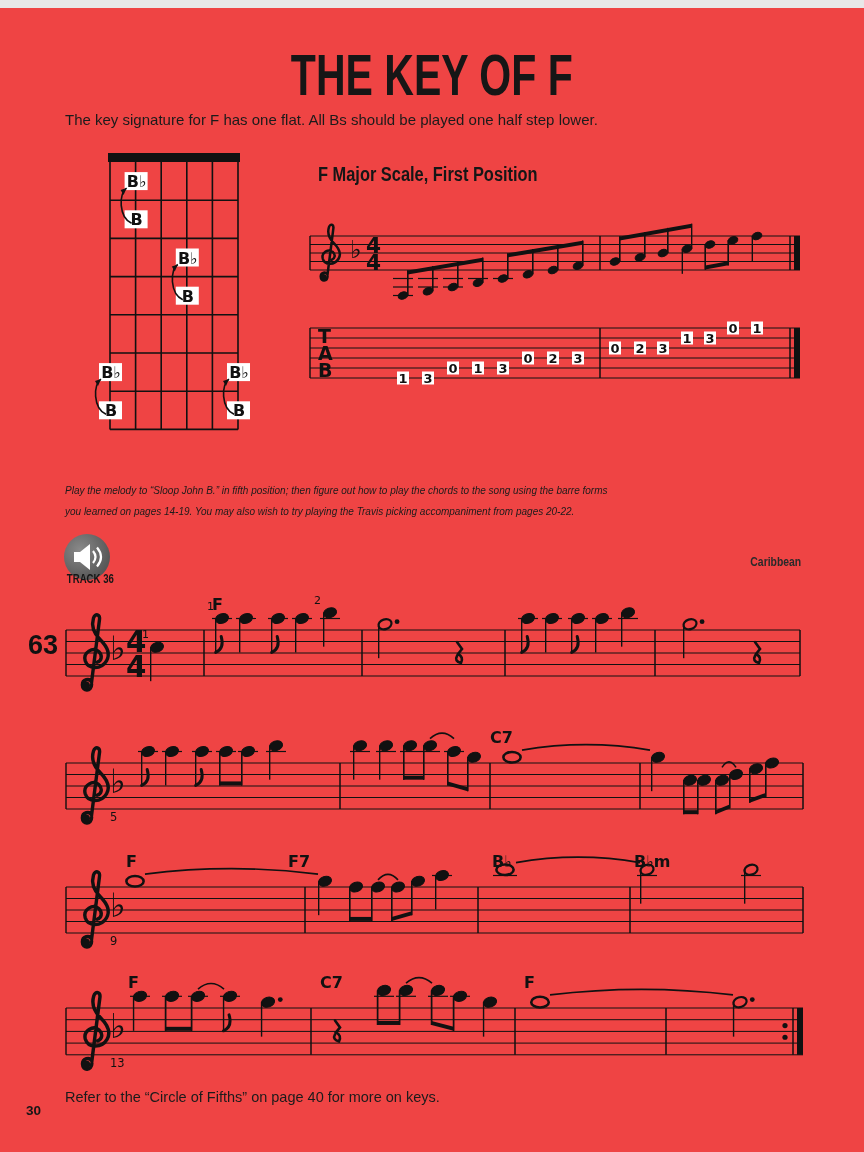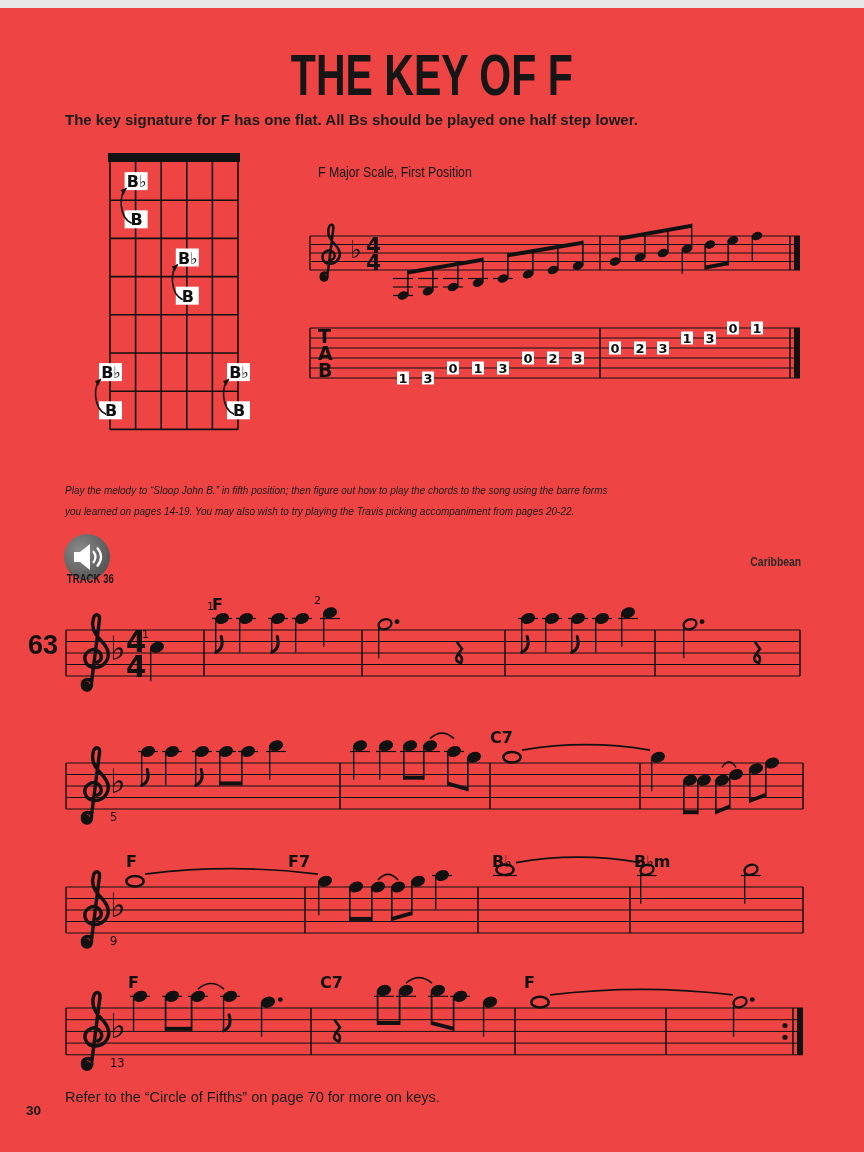--- a/index.html
+++ b/index.html
@@ -3,22 +3,22 @@
 <meta charset="utf-8">
 <style>
   html,body{margin:0;padding:0;background:#e8e8e8;}
   #page{position:relative;width:864px;height:1152px;background:#ef4444;margin:8px auto;
         font-family:"Liberation Sans",sans-serif;color:#111;overflow:hidden;}
   .abs{position:absolute;}
   .cond{display:inline-block;transform:scaleX(.72);transform-origin:center;white-space:nowrap;}
   .condL{display:inline-block;transform:scaleX(.82);transform-origin:left center;white-space:nowrap;}
   .condC{display:inline-block;transform:scaleX(.8);transform-origin:center;white-space:nowrap;}
   #title-wrap{top:34px;left:0;width:864px;text-align:center;font-weight:bold;font-size:57px;letter-spacing:0px;color:#161616;}
-  #intro{top:103px;left:65px;width:760px;font-size:15px;color:#1b1b1b;font-weight:bold;}
-  #scale-caption{top:155px;left:318px;font-size:15px;font-weight:normal;color:#161616;}
+  #intro{top:103px;left:65px;width:760px;font-size:15px;color:#1b1b1b;}
+  #scale-caption{top:155px;left:318px;font-size:20px;font-weight:bold;color:#161616;}
   #instr{top:472px;left:65px;width:760px;font-size:10px;line-height:21px;color:#1b1b1b;font-style:italic;}
   #song-title{top:534px;left:0;width:864px;text-align:center;font-size:27px;font-weight:bold;color:#161616;}
   #song-style{top:546px;right:56px;font-size:13px;font-weight:bold;color:#2a2a2a;text-align:right;}
   #track-label{top:564px;left:56px;width:64px;text-align:right;font-size:12px;font-weight:bold;color:#161616;}
   #ex-number{top:622px;left:28px;font-size:27px;font-weight:bold;color:#111;}
   #footer-note{top:1081px;left:65px;font-size:14.5px;color:#1b1b1b;}
   #page-number{top:1095px;left:26px;font-size:13.5px;font-weight:bold;color:#161616;}
   #track-icon{top:526px;left:64px;width:46px;height:46px;border-radius:50%;
      background:radial-gradient(circle at 35% 35%, #8a8a8a, #595959 70%, #4a4a4a);}
   svg text{font-family:"DejaVu Sans","Liberation Sans",sans-serif;}
@@ -54,21 +54,21 @@
   <div id="track-label" class="abs">
     <span class="condC">TRACK 36</span>
   </div>
 
   <div id="song-style" class="abs">
     <span class="condC">Caribbean</span>
   </div>
 
   <div id="ex-number" class="abs">63</div>
 
-  <div id="footer-note" class="abs">Refer to the “Circle of Fifths” on page 70 for more on keys.</div>
+  <div id="footer-note" class="abs">Refer to the “Circle of Fifths” on page 40 for more on keys.</div>
   <div id="page-number" class="abs">30</div>
 
   <svg id="music" class="abs" style="left:0;top:0" width="864" height="1152" viewBox="0 0 864 1152">
       <g>
         <rect x="108" y="145" width="132" height="9" fill="#111111"></rect>
         <line x1="110" y1="154" x2="110" y2="421.40000000000003" stroke="#111111" stroke-width="1.6"></line>
         <line x1="135.6" y1="154" x2="135.6" y2="421.40000000000003" stroke="#111111" stroke-width="1.6"></line>
         <line x1="161.2" y1="154" x2="161.2" y2="421.40000000000003" stroke="#111111" stroke-width="1.6"></line>
         <line x1="186.8" y1="154" x2="186.8" y2="421.40000000000003" stroke="#111111" stroke-width="1.6"></line>
         <line x1="212.4" y1="154" x2="212.4" y2="421.40000000000003" stroke="#111111" stroke-width="1.6"></line>

